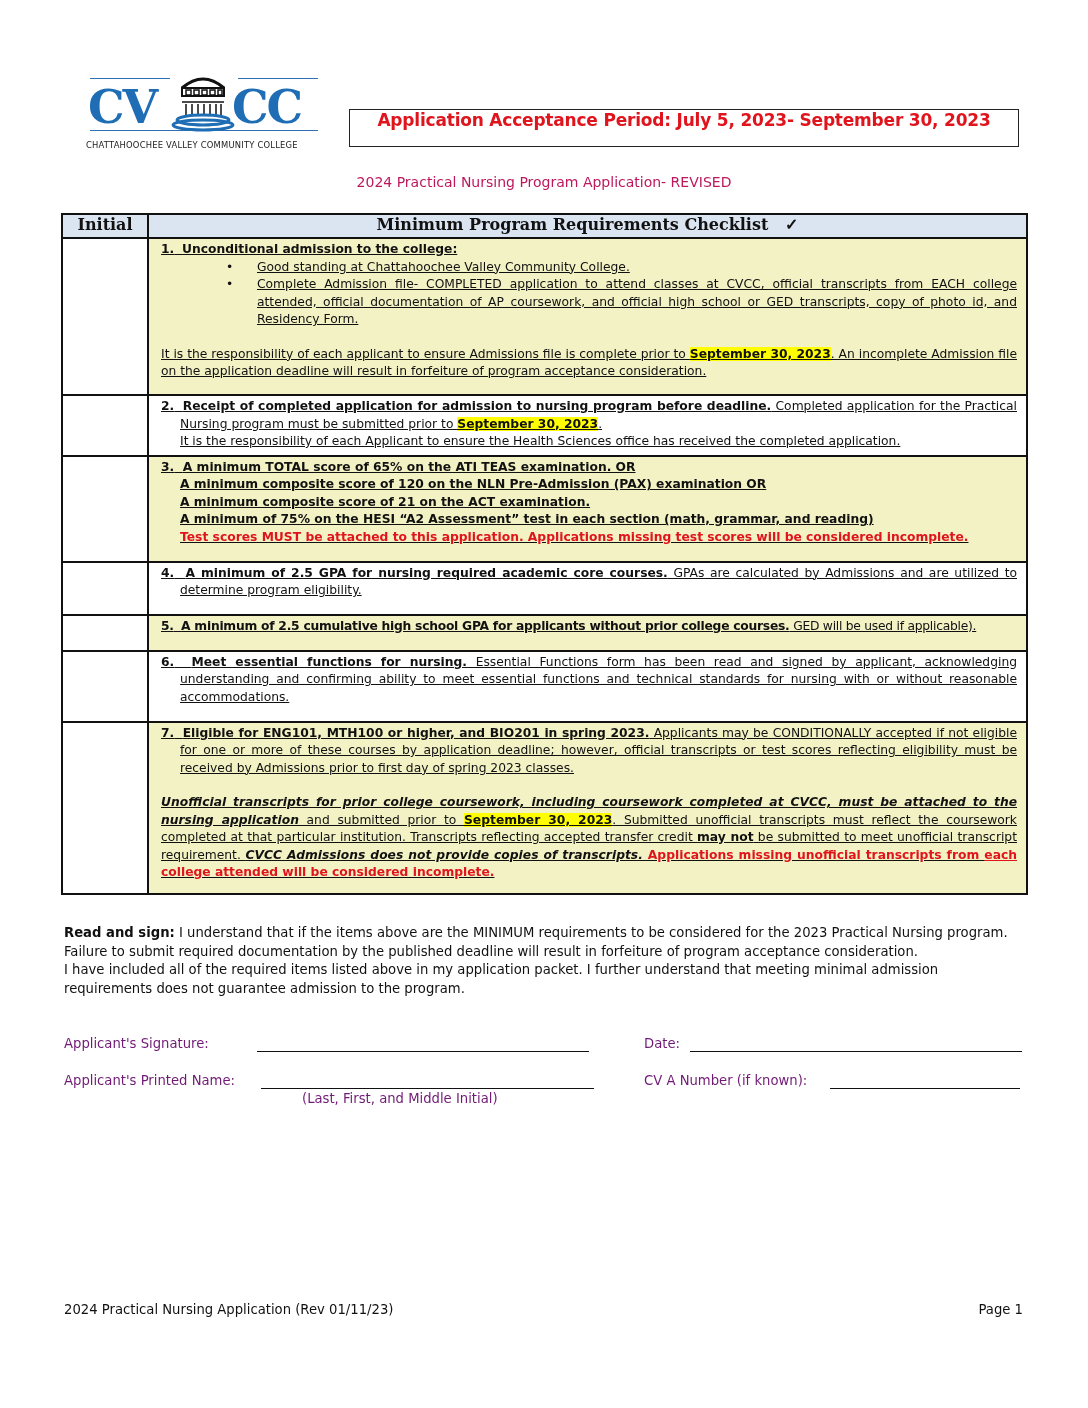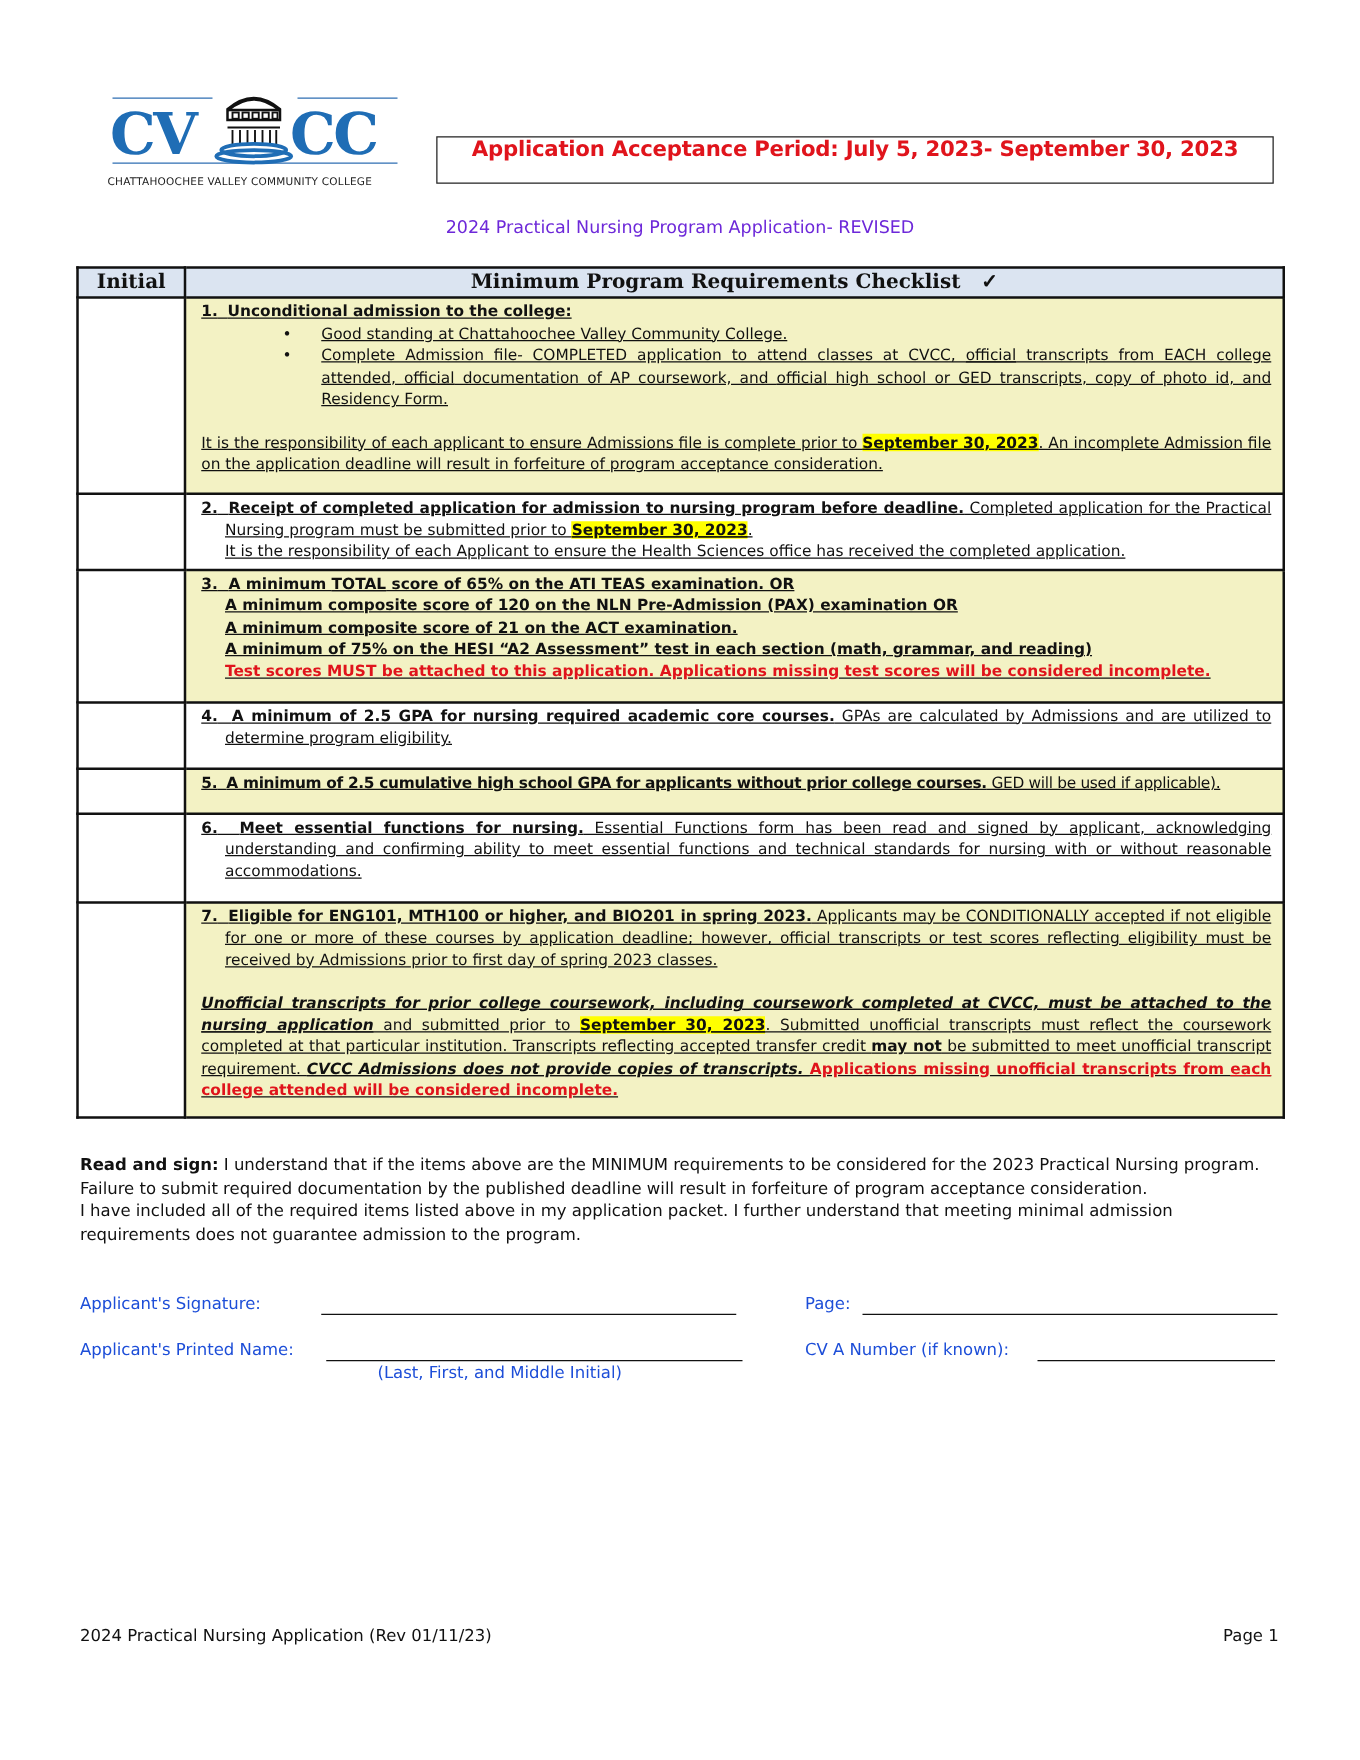--- a/index.html
+++ b/index.html
@@ -9,21 +9,21 @@
   
   .logo { left:86px; top:72px; width:236px; height:82px; }
   .logo .bar { position:absolute; height:1px; background:#2f6fb3; }
   .logo .lt { position:absolute; top:8px; font-family:"DejaVu Serif", serif; font-weight:bold; font-size:46px; color:#1f6db5; letter-spacing:-2px; }
   .logo .cap { position:absolute; left:0; top:68px; width:236px; font-size:8.4px; letter-spacing:0.2px; color:#222; white-space:nowrap; }
 
   .period-box { left:349px; top:109px; width:670px; height:38px; border:1px solid #222; box-sizing:border-box;
                 display:flex; align-items:flex-start; justify-content:center; }
   .period-box span { color:#e0141c; font-size:17px; font-weight:bold; letter-spacing:-0.2px; }
 
-  .doc-title { left:0; width:1088px; top:174px; text-align:center; font-size:14px; color:#6d28d9; }
+  .doc-title { left:0; width:1088px; top:174px; text-align:center; font-size:14px; color:#be185d; }
 
   
   table.chk { position:absolute; left:61px; top:213px; width:967px; border-collapse:collapse; table-layout:fixed; }
   table.chk td, table.chk th { border:2px solid #111; vertical-align:top; }
   table.chk th { background:#dbe4f1; font-family:"DejaVu Serif", serif; font-weight:bold; font-size:16px; height:22px; padding:0; }
   th.c1 { width:84px; }
   th.c2 { text-align:center; }
   td.init { background:#fff; }
   td.req { font-size:12.3px; line-height:17.5px; padding:2px 9px 4px 12px; text-align:justify;text-decoration:underline; }
   .yel { background:#f3f2c4; }
@@ -34,21 +34,21 @@
   ul.bul { margin:0; padding:0; list-style:none; }
   ul.bul li { position:relative; padding-left:96px; text-align:justify; }
   ul.bul li::before { content:"\2022"; position:absolute; left:65px; top:0; }
   .hl { background:#ffff00; font-weight:bold; text-decoration:underline;margin-top:44px; }
   .u { text-decoration:underline; }
   .red { color:#e0141c; font-weight:bold; }
   .bi { font-weight:bold; font-style:italic; text-decoration:underline; }
   .b { font-weight:bold; }
 
   .sign { left:64px; top:924px; width:960px; font-size:13.2px; line-height:18.5px; }
-  .sigrow { font-size:13.2px; color:#1d4ed8; }
+  .sigrow { font-size:13.2px; color:#701a75; }
   .line { border-bottom:1px solid #111; display:inline-block; position:absolute; }
 
   .footer-left { left:64px; top:1302px; font-size:13.2px; }
   .footer-right { right:65px; top:1302px; font-size:13.2px; }
 </style>
 </head>
 <body>
 
 <div class="abs logo">
   <div class="bar" style="left:4px; top:6px; width:80px;"></div>
@@ -161,21 +161,21 @@
   </table>
 
 <div class="abs sign">
   <div><span class="b">Read and sign:</span><span> I understand that if the items above are the MINIMUM requirements to be considered for the 2023 Practical Nursing program. Failure to submit required documentation by the published deadline will result in forfeiture of program acceptance consideration.</span></div>
   <div>I have included all of the required items listed above in my application packet.  I further understand that meeting minimal admission requirements does not guarantee admission to the program.</div>
 </div>
 
 <span class="abs sigrow" style="left:64px; top:1036px;">Applicant's Signature:</span>
 <span class="line" style="left:257px; top:1036px; width:332px; height:15px;"></span>
 
-<span class="abs sigrow" style="left:644px; top:1036px;">Page:</span>
+<span class="abs sigrow" style="left:644px; top:1036px;">Date:</span>
 <span class="line" style="left:690px; top:1036px; width:332px; height:15px;"></span>
 
 <span class="abs sigrow" style="left:64px; top:1073px;">Applicant's Printed Name:</span>
 <span class="line" style="left:261px; top:1073px; width:333px; height:15px;"></span>
 <span class="abs sigrow" style="left:302px; top:1091px;">(Last, First, and Middle Initial)</span>
 
 <span class="abs sigrow" style="left:644px; top:1073px;">CV A Number (if known):</span>
 <span class="line" style="left:830px; top:1073px; width:190px; height:15px;"></span>
 
 <div class="abs footer-left">2024 Practical Nursing Application (Rev 01/11/23)</div>

